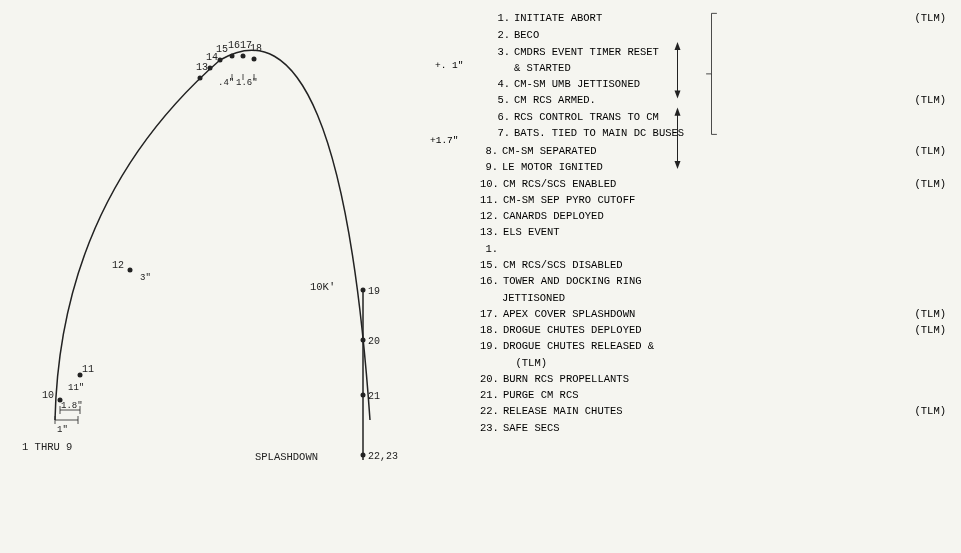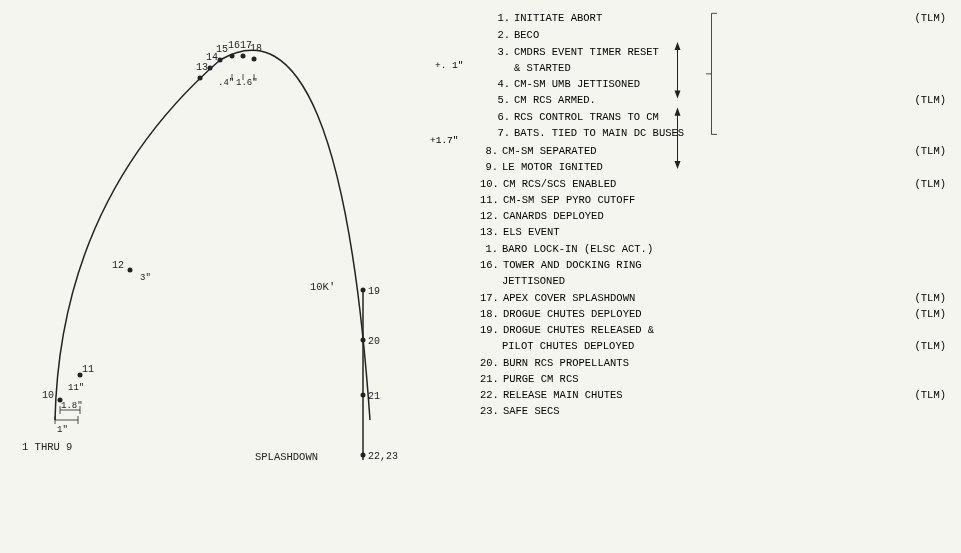--- a/index.html
+++ b/index.html
@@ -217,21 +217,25 @@
     <span class="item-text">CANARDS DEPLOYED</span>
     <span class="item-tlm"></span>
   </div>
   <div class="list-item">
     <span class="item-num">13.</span>
     <span class="item-text">ELS EVENT</span>
     <span class="item-tlm"></span>
   </div>
   <div class="list-item">
     <span class="item-num">1.</span>
-    <span class="item-text">BARO LOCK-IN (ELSC ACT.)</span>
+    <span class="item-tlm"></span>
+  </div>
+  <div class="list-item">
+    <span class="item-num">15.</span>
+    <span class="item-text">CM RCS/SCS DISABLED</span>
     <span class="item-tlm"></span>
   </div>
   <div class="list-item">
     <span class="item-num">16.</span>
     <span class="item-text">TOWER AND DOCKING RING</span>
     <span class="item-tlm"></span>
   </div>
   <div class="list-item">
     <span class="item-num"></span>
     <span class="item-text">JETTISONED</span>
@@ -247,21 +251,20 @@
     <span class="item-text">DROGUE CHUTES DEPLOYED</span>
     <span class="item-tlm">(TLM)</span>
   </div>
   <div class="list-item">
     <span class="item-num">19.</span>
     <span class="item-text">DROGUE CHUTES RELEASED &amp;</span>
     <span class="item-tlm"></span>
   </div>
   <div class="list-item">
     <span class="item-num"></span>
-    <span class="item-text">PILOT CHUTES DEPLOYED</span>
     <span class="item-tlm">(TLM)</span>
   </div>
   <div class="list-item">
     <span class="item-num">20.</span>
     <span class="item-text">BURN RCS PROPELLANTS</span>
     <span class="item-tlm"></span>
   </div>
   <div class="list-item">
     <span class="item-num">21.</span>
     <span class="item-text">PURGE CM RCS</span>

